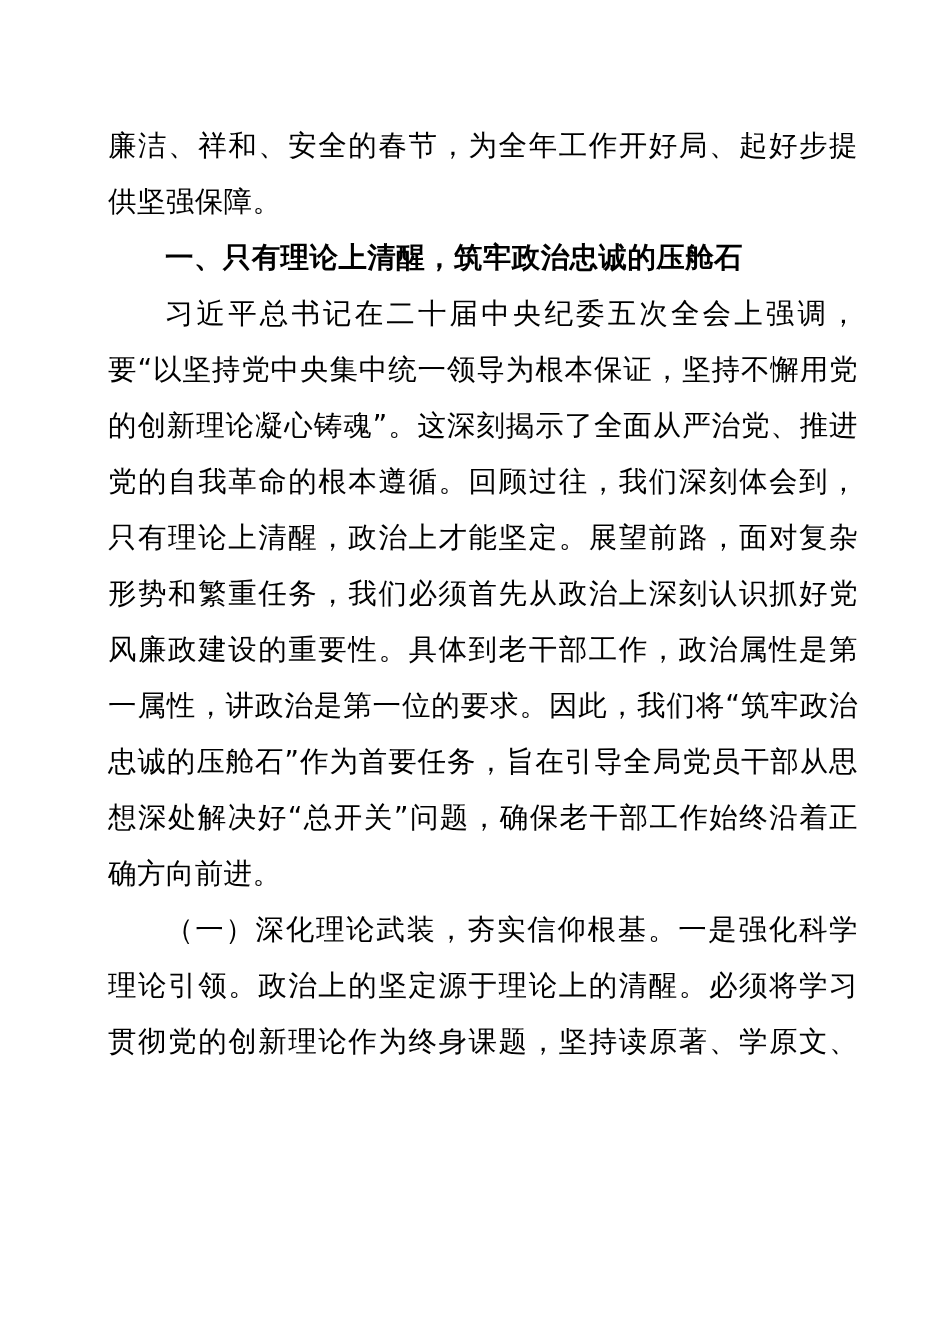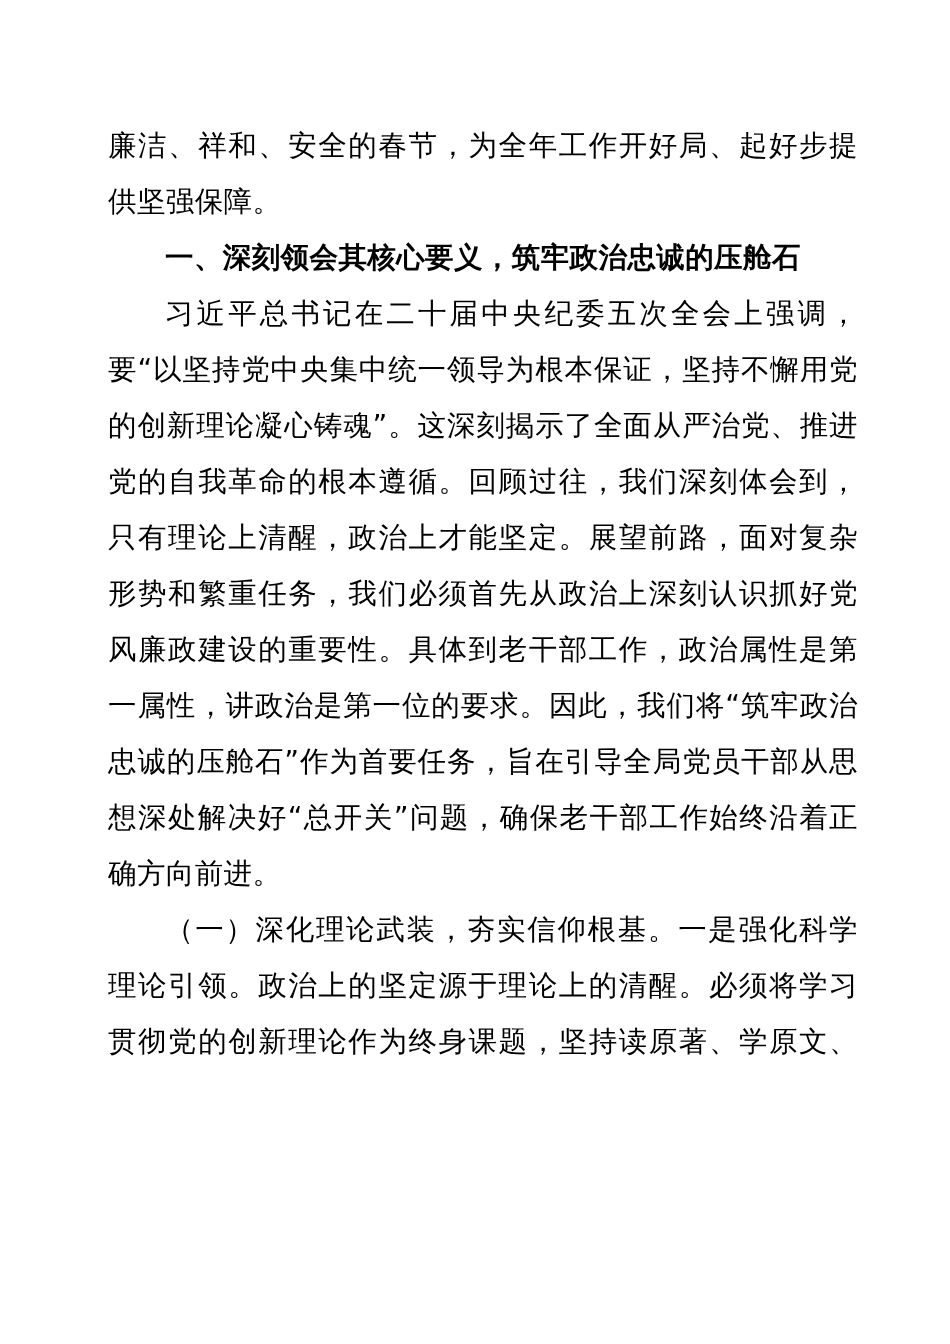--- a/index.html
+++ b/index.html
@@ -39,17 +39,17 @@
     text-indent: 2em;
     font-weight: bold;
   }
 </style>
 </head>
 <body>
 
 <div class="page">
   <div class="doc-body">
     <p class="para para-noindent">廉洁、祥和、安全的春节，为全年工作开好局、起好步提供坚强保障。</p>
-    <p class="heading">一、深刻领会其核心要义，筑牢政治忠诚的压舱石</p>
+    <p class="heading">一、只有理论上清醒，筑牢政治忠诚的压舱石</p>
     <p class="para">习近平总书记在二十届中央纪委五次全会上强调，要“以坚持党中央集中统一领导为根本保证，坚持不懈用党的创新理论凝心铸魂”。这深刻揭示了全面从严治党、推进党的自我革命的根本遵循。回顾过往，我们深刻体会到，只有理论上清醒，政治上才能坚定。展望前路，面对复杂形势和繁重任务，我们必须首先从政治上深刻认识抓好党风廉政建设的重要性。具体到老干部工作，政治属性是第一属性，讲政治是第一位的要求。因此，我们将“筑牢政治忠诚的压舱石”作为首要任务，旨在引导全局党员干部从思想深处解决好“总开关”问题，确保老干部工作始终沿着正确方向前进。</p>
     <p class="para">（一）深化理论武装，夯实信仰根基。一是强化科学理论引领。政治上的坚定源于理论上的清醒。必须将学习贯彻党的创新理论作为终身课题，坚持读原著、学原文、悟原理，深刻领会其核心要义、精神实质、丰富内涵、实践要求，特别是要学深悟透习近平总书记关于老干部工作的重要论述和重要指示批示精神。习近平总书记指出，“老干部是党执政兴国的重要资源，是推进中国特色社会主义伟大事业的重要力量。”这为我们的工作指明了方向、提供了遵循。我们要自觉用党的创新理论观察老干部工作新形势、研究老干部工作新情况、解决老干部工作新问题，不断提高政治判断力、政治领悟力、政治执</p>
   </div>
 </div>
 
 </body></html>

